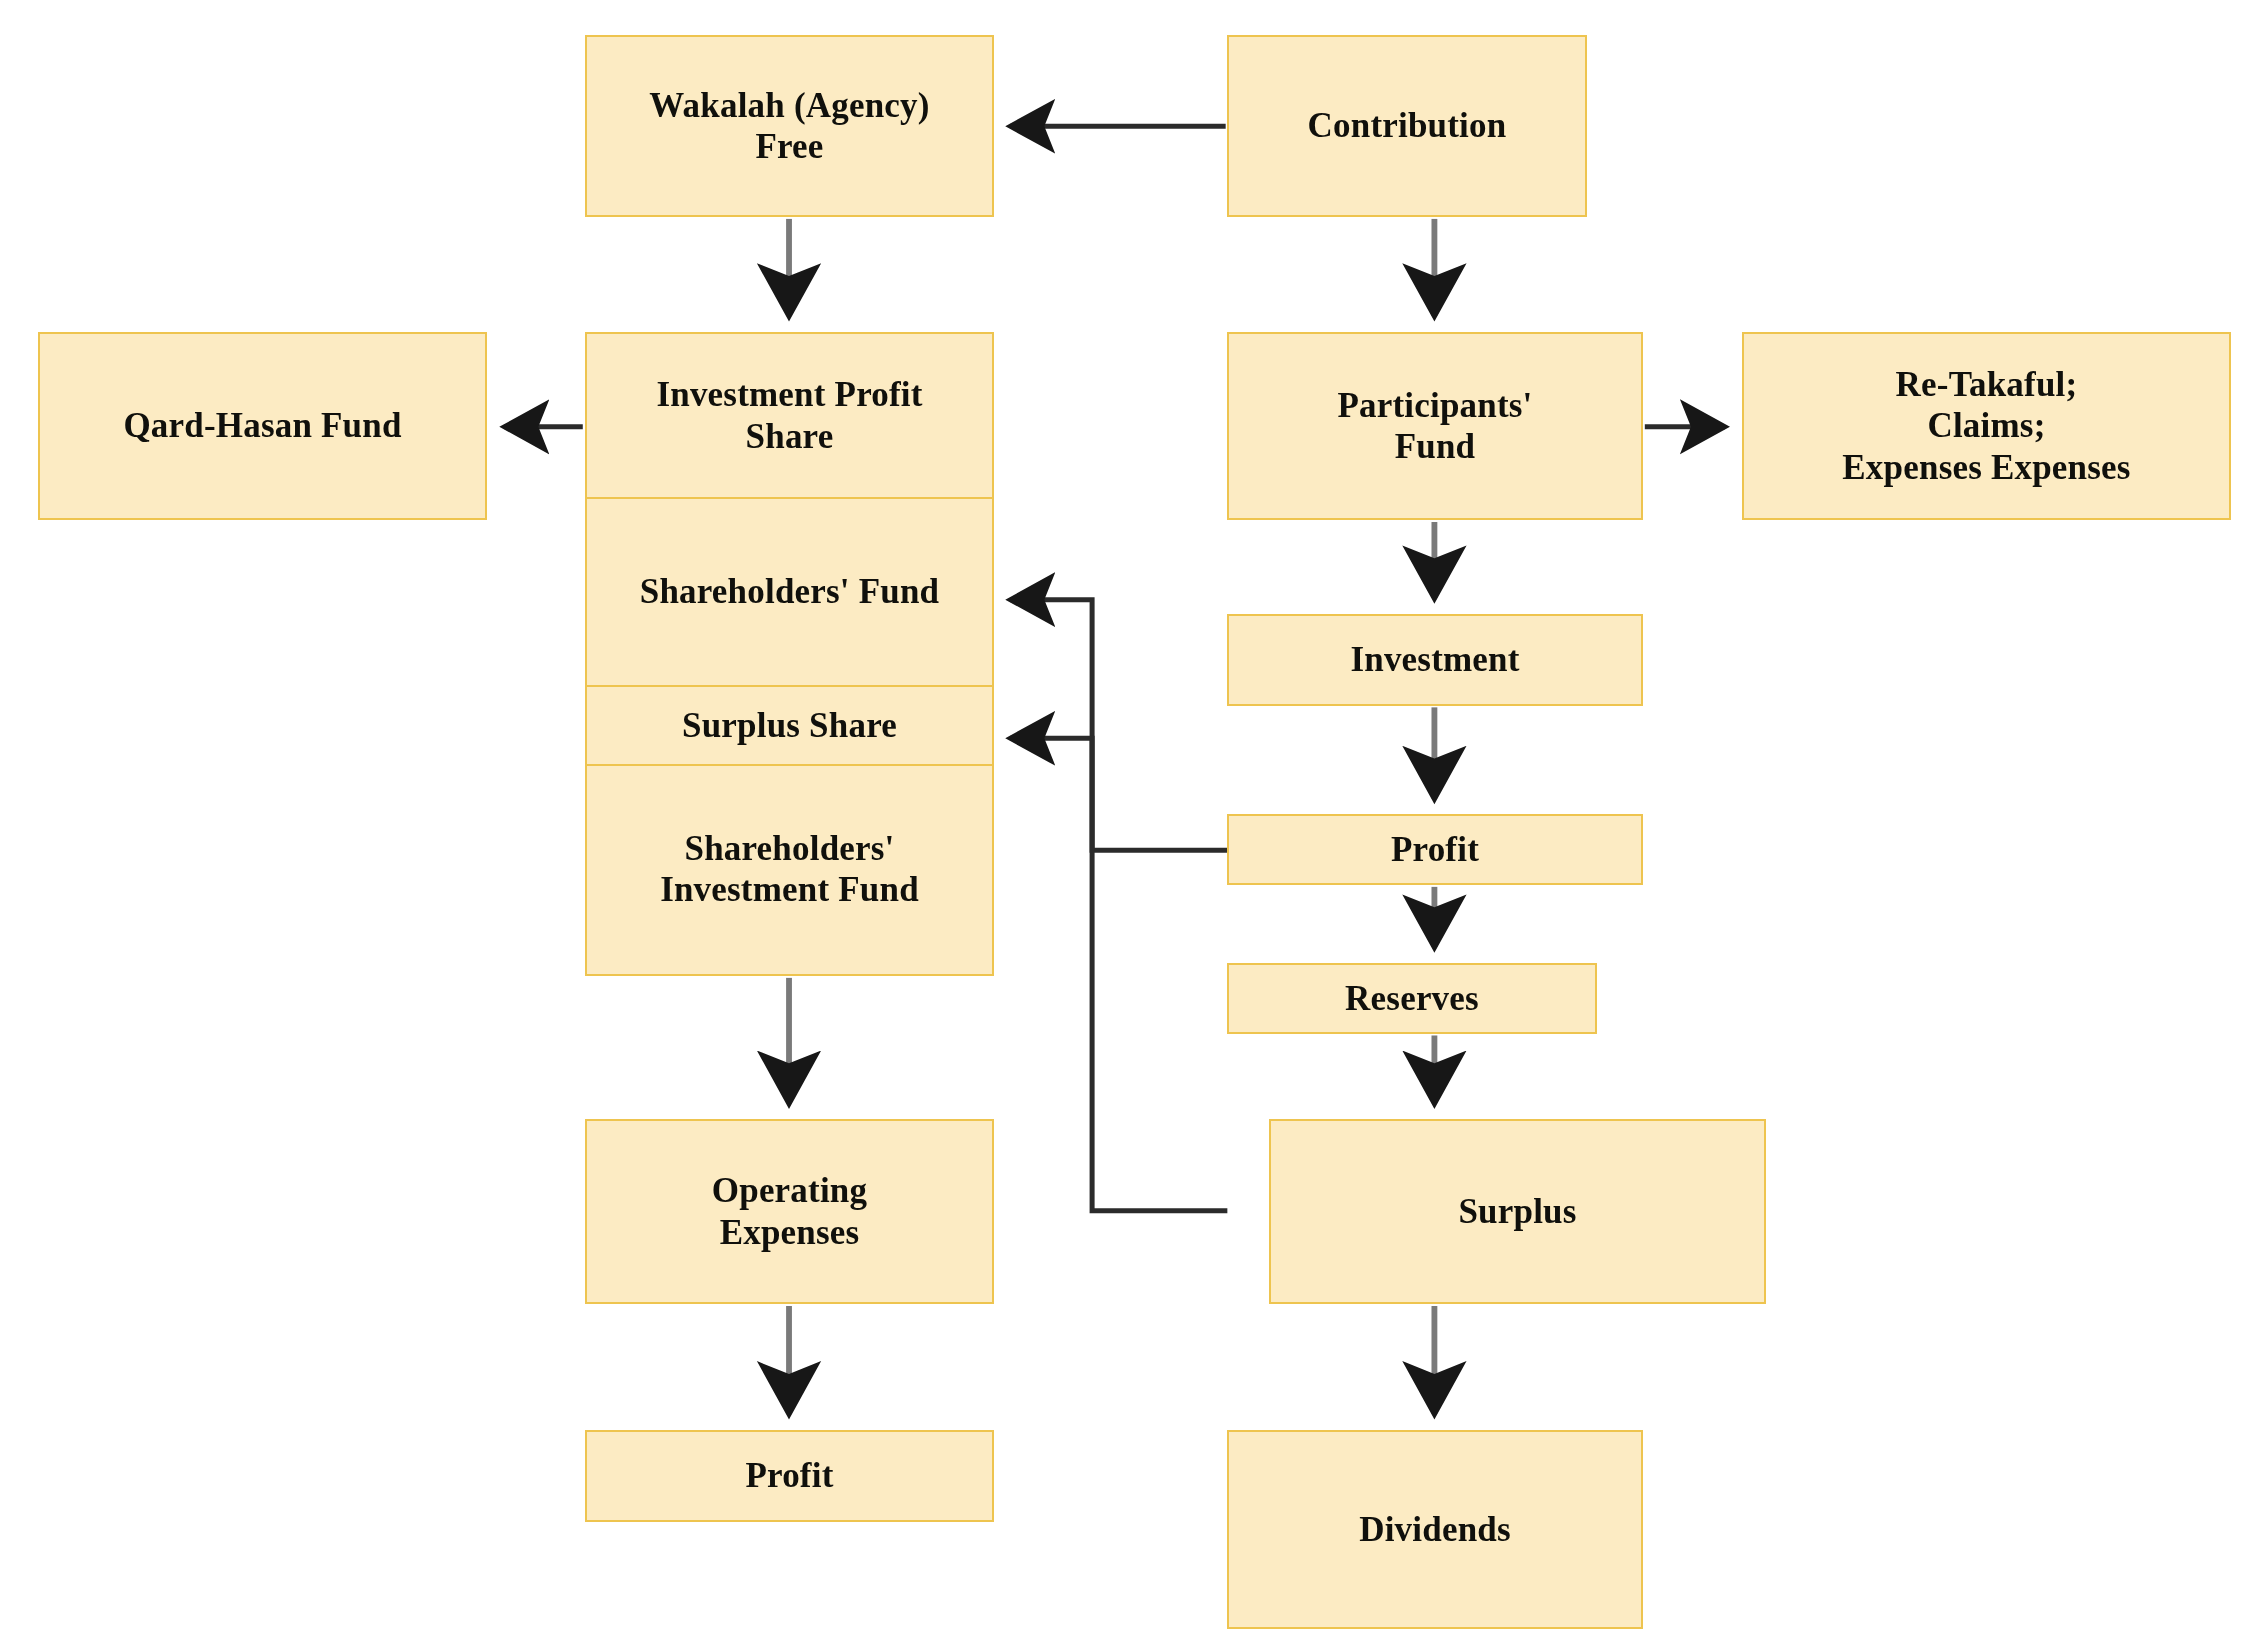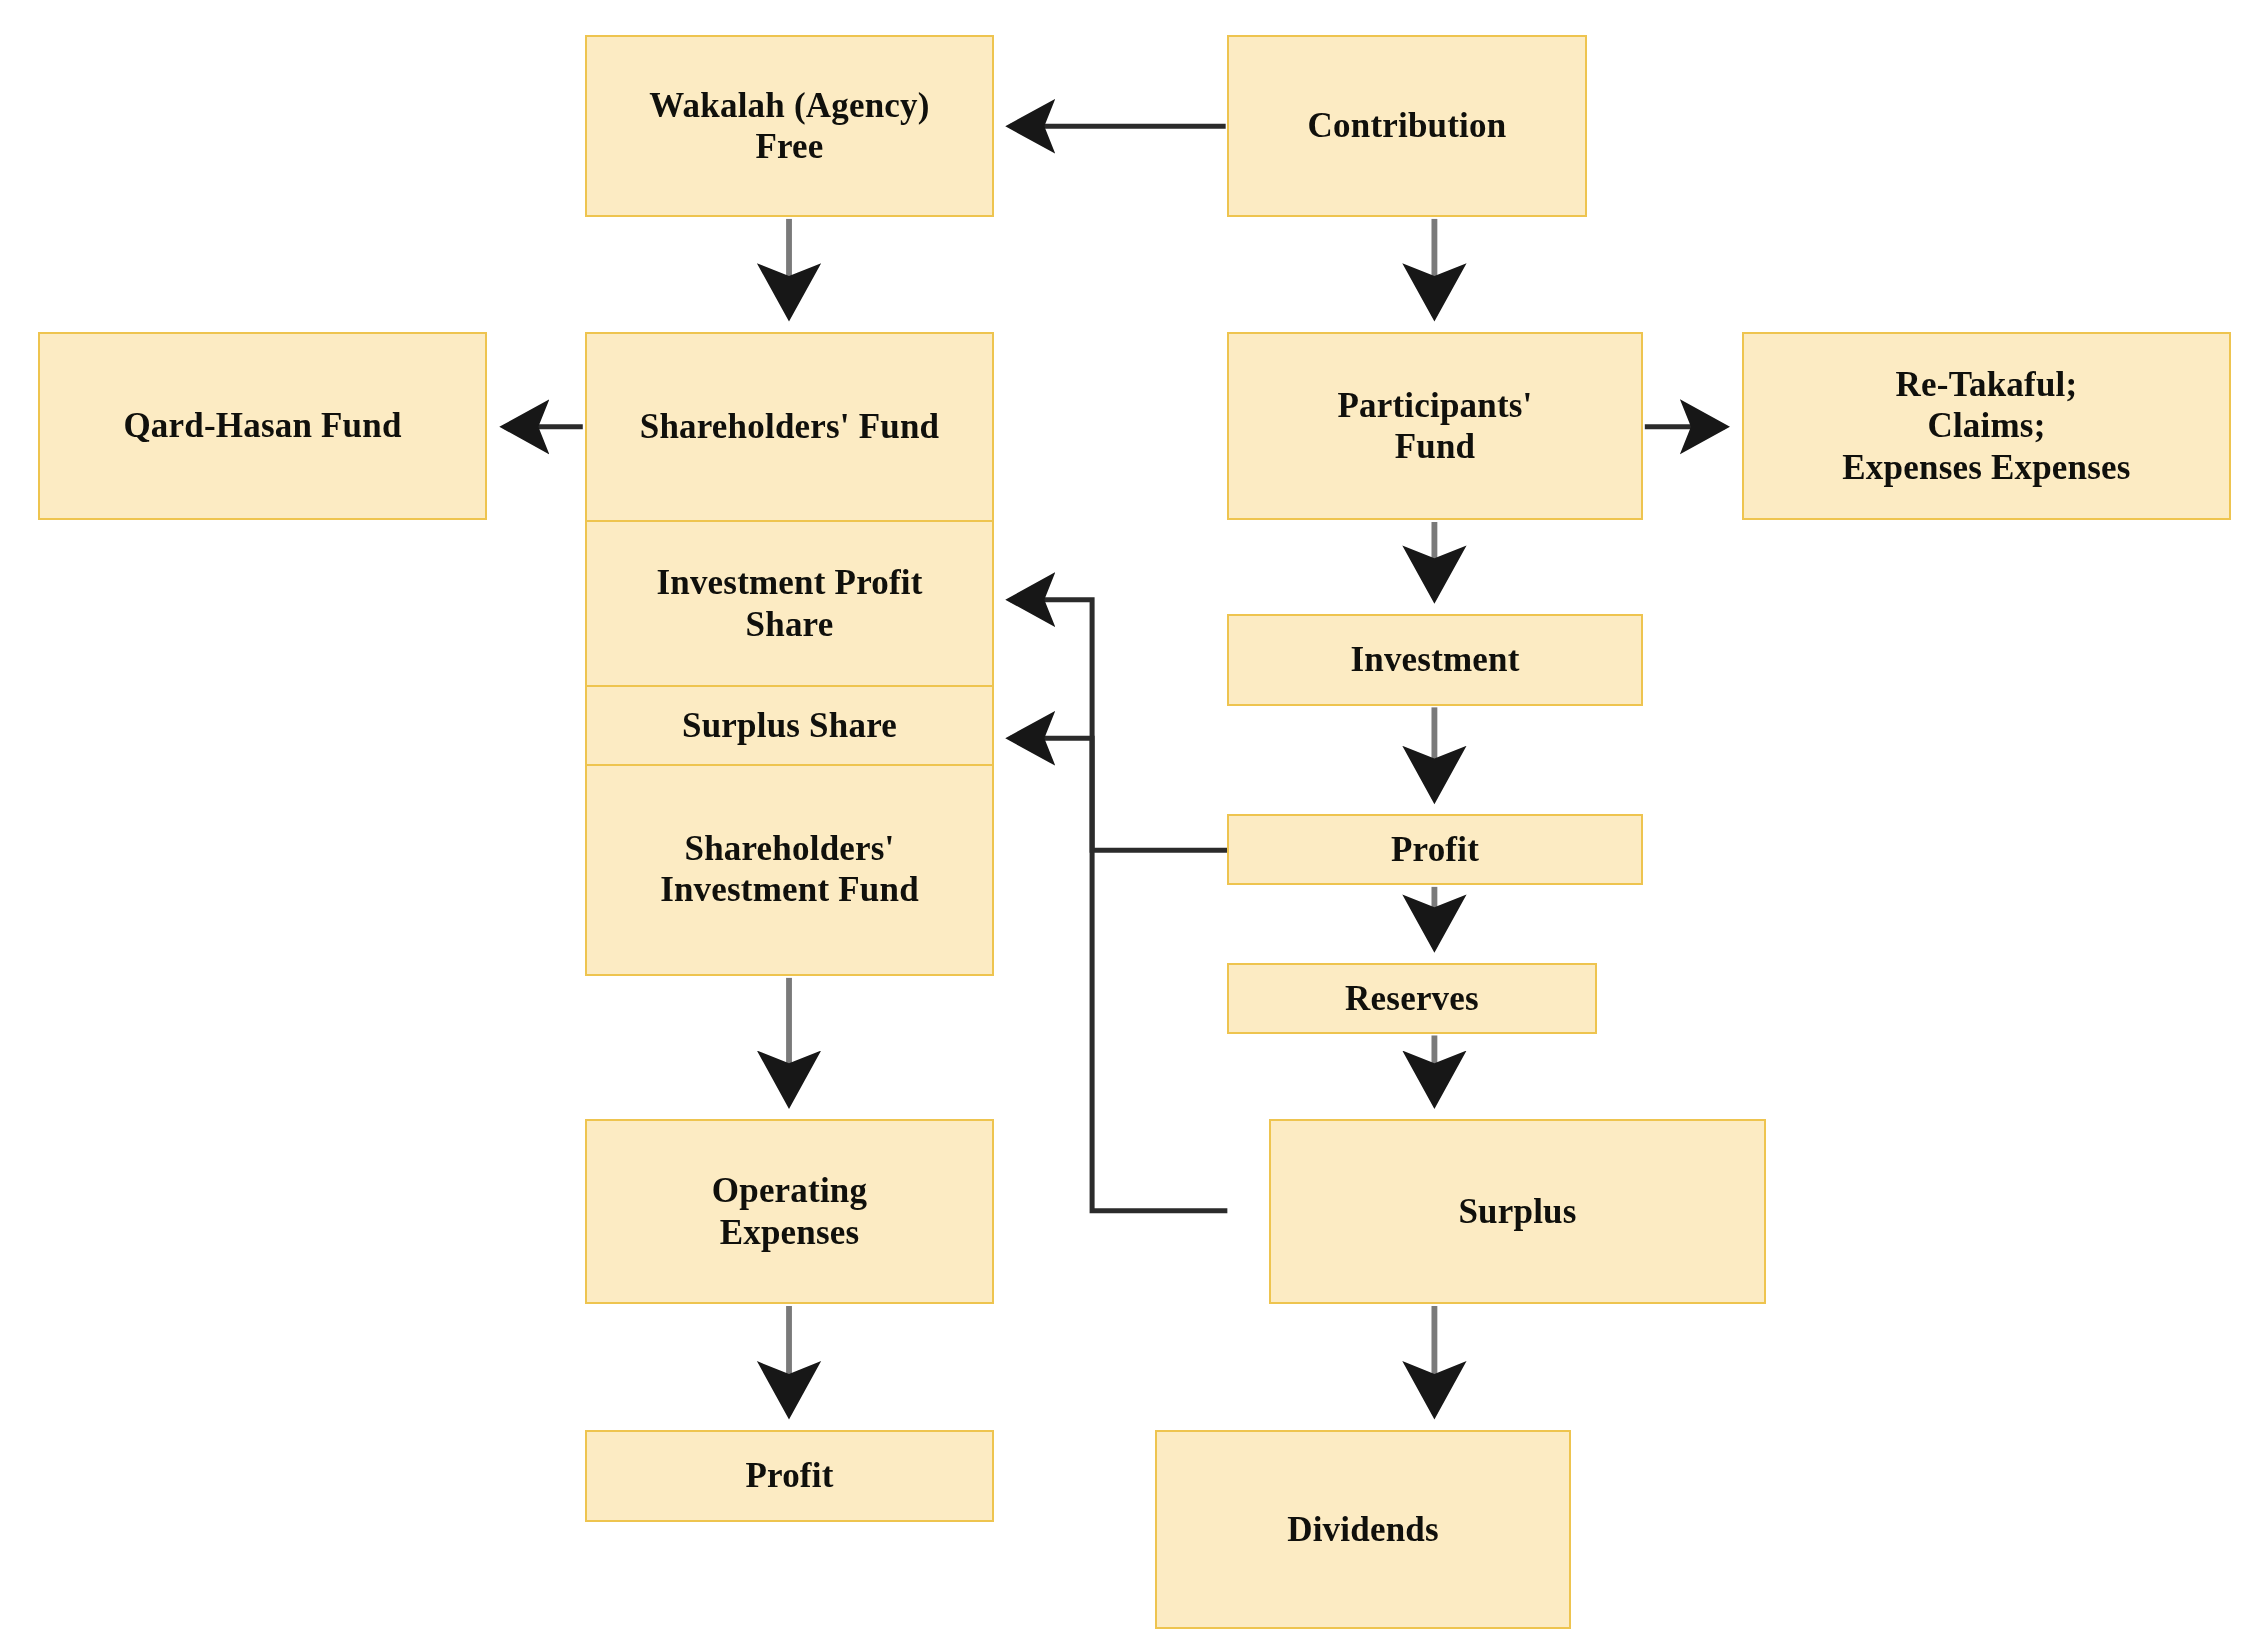--- a/index.html
+++ b/index.html
@@ -144,40 +144,40 @@
   </div>
 
   <div class="node-box" style="left:1227px; top:963px; width:370px; height:71px;">
     <span class="node-label">Reserves</span>
   </div>
 
   <div class="node-box" style="left:1269px; top:1119px; width:497px; height:185px;justify-content:center;">
     <span class="node-label">Surplus</span>
   </div>
 
-  <div class="node-box" style="left:1155px; top:1430px; width:416px; height:199px;">
+  <div class="node-box" style="left:1227px; top:1430px; width:416px; height:199px;">
     <span class="node-label">Dividends</span>
   </div>
 
   <div class="node-box" style="left:585px; top:1119px; width:409px; height:185px;">
     <span class="node-label">Operating
 Expenses</span>
   </div>
 
   <div class="node-box" style="left:585px; top:1430px; width:409px; height:92px;">
     <span class="node-label">Profit</span>
   </div>
 
   <div id="shareholders-group" style="left:585px; top:332px; width:409px; height:644px;">
-    <div class="sub-cell" style="height:188px;">
-      <span class="node-label">Shareholders' Fund</span>
-    </div>
     <div class="sub-cell" style="height:165px;">
       <span class="node-label">Investment Profit
 Share</span>
+    </div>
+    <div class="sub-cell" style="height:188px;">
+      <span class="node-label">Shareholders' Fund</span>
     </div>
     <div class="sub-cell" style="height:79px;">
       <span class="node-label">Surplus Share</span>
     </div>
     <div class="sub-cell" style="height:206px;">
       <span class="node-label">Shareholders'
 Investment Fund</span>
     </div>
   </div>
 

